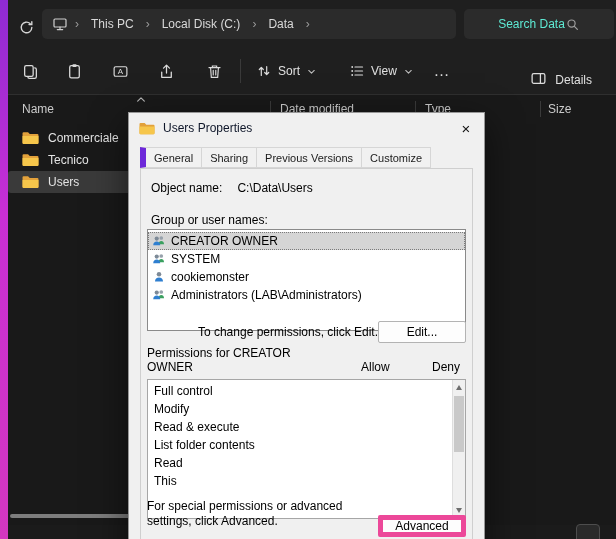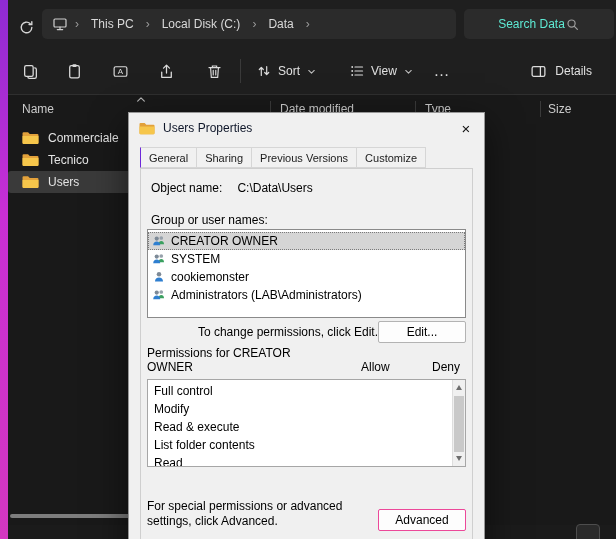--- a/index.html
+++ b/index.html
@@ -25,21 +25,21 @@
 
   
   .toolbar { position:absolute; left:8px; top:47px; right:0; height:48px; background:#1f1f1f;
     border-bottom:1px solid #2f2f2f; }
   .tb-btn { position:absolute; top:8px; width:32px; height:32px; display:flex;
     align-items:center; justify-content:center; border-radius:4px; }
   .tb-group { position:absolute; top:8px; height:32px; display:flex; align-items:center;
     gap:6px; padding:0 8px; border-radius:4px; color:#e0e0e0; font-size:12px; }
   .tb-sep { position:absolute; left:232px; top:12px; width:1px; height:24px; background:#3a3a3a; }
   .details-btn { position:absolute; right:14px; top:8px; height:32px; display:flex;
-    align-items:center; gap:8px; padding:0 10px; border-radius:4px; color:#e0e0e0; font-size:12px; }
+    align-items:flex-end; gap:8px; padding:0 10px; border-radius:4px; color:#e0e0e0; font-size:12px; }
   .more-glyph { color:#dcdcdc; font-size:16px; line-height:10px; letter-spacing:1px; }
 
   
   .colheaders { position:absolute; left:8px; top:96px; right:0; height:26px; color:#cbcbcb; font-size:12px; }
   .colheaders .hdr { position:absolute; top:6px; white-space:nowrap; }
   .col-sep { position:absolute; top:5px; width:1px; height:16px; background:#3a3a3a; }
   .sort-caret { position:absolute; left:128px; top:0px; }
 
   
   .filelist { position:absolute; left:8px; top:127px; width:262px; }
@@ -59,58 +59,58 @@
     background:#f0f0f0; border:1px solid #979797; box-shadow:0 12px 34px rgba(0,0,0,.55);
     z-index:20; color:#000; font-size:12px; }
   .dlg-titlebar { position:absolute; top:0; left:0; right:0; height:30px; display:flex;
     align-items:center; padding-left:10px; }
   .dlg-title { margin-left:8px; font-size:12px; color:#0f172a; }
   .dlg-close { margin-left:auto; width:36px; height:30px; display:flex; align-items:center;
     justify-content:center; font-size:15px; color:#111; }
   .dlg-tabs { position:absolute; top:34px; left:11px; height:21px; display:flex; z-index:3; }
   .tab { height:21px; display:flex; align-items:center; padding:0 8px; font-size:11px;
     color:#1b1b1b; background:#f1f1f1; border:1px solid #d6d6d6; border-left:none; white-space:nowrap; }
-  .tab:first-child { border-left:1px solid #6d28d9; }
+  .tab:first-child { border-left:6px solid #6d28d9; }
   .tab.active { position:relative; top:-2px; height:24px; background:#f4f5f6;
     border:1px solid #b1b1b1; border-bottom:none; z-index:4; }
   .dlg-panel { position:absolute; top:55px; left:11px; right:11px; height:440px;
     border:1px solid #cfcfcf; background:#f0f0f0; }
 
   .obj-row { position:absolute; top:68px; left:22px; display:flex; gap:15px; }
   .group-label { position:absolute; top:100px; left:22px; }
-  .groups-box { position:absolute; top:116px; left:18px; right:18px; height:89px;
+  .groups-box { position:absolute; top:116px; left:18px; right:18px; height:102px;
     background:#fff; border:1px solid #8a8a8a; padding-top:2px; overflow:hidden; }
   .grow { height:18px; display:flex; align-items:center; gap:5px; padding-left:4px; font-size:12px; }
   .grow.selected { background:#d5d5d5; outline:1px dotted #7a7a7a; outline-offset:-1px; }
 
   .edit-row { position:absolute; top:208px; left:18px; right:18px; height:22px;
     display:flex; align-items:center; justify-content:flex-end; }
   .win-btn { width:88px; height:22px; background:#fdfdfd; border:1px solid #b3b3b3;
     border-radius:2px; display:flex; align-items:center; justify-content:center;
     font-size:12px; color:#000; font-family:"Liberation Sans", sans-serif; }
   .perms-hdr { position:absolute; top:234px; left:18px; right:18px; height:28px; }
   .perms-for { width:165px; line-height:1.15; }
   .allow-lbl { position:absolute; left:214px; bottom:1px; }
   .deny-lbl { position:absolute; left:285px; bottom:1px; }
 
-  .perm-box { position:absolute; top:266px; left:18px; right:18px; height:88px;
+  .perm-box { position:absolute; top:266px; left:18px; right:18px; height:140px;
     background:#fff; border:1px solid #a6a6a6; padding:2px 14px 16px 0; position:absolute; overflow:hidden; }
   .prow { height:18px; display:flex; align-items:center; padding-left:6px; font-size:12px; }
   .perm-scroll { position:absolute; right:0; top:0; bottom:0; width:13px; background:#f0f0f0;
     border-left:1px solid #dedede; }
   .perm-thumb { position:absolute; left:1px; top:16px; width:10px; height:56px; background:#c9c9c9; }
   .scroll-arrow-up { position:absolute; left:3px; top:5px; width:0; height:0;
     border-left:3.5px solid transparent; border-right:3.5px solid transparent; border-bottom:5px solid #6e6e6e; }
   .scroll-arrow-down { position:absolute; left:3px; bottom:5px; width:0; height:0;
     border-left:3.5px solid transparent; border-right:3.5px solid transparent; border-top:5px solid #6e6e6e; }
 
   .footer-row { position:absolute; top:386px; left:18px; right:18px; display:flex;
     justify-content:space-between; align-items:flex-start; }
   .special-hint { width:218px; line-height:1.25; }
-  .advanced-btn { border:1px solid #ec4899; margin-top:10px; }
+  .advanced-btn { border:5px solid #ec4899; margin-top:16px; }
 
   svg { display:block; }
 </style>
 </head>
 <body>
 
 <div class="app">
 
   <div class="accent-strip"></div>
 

